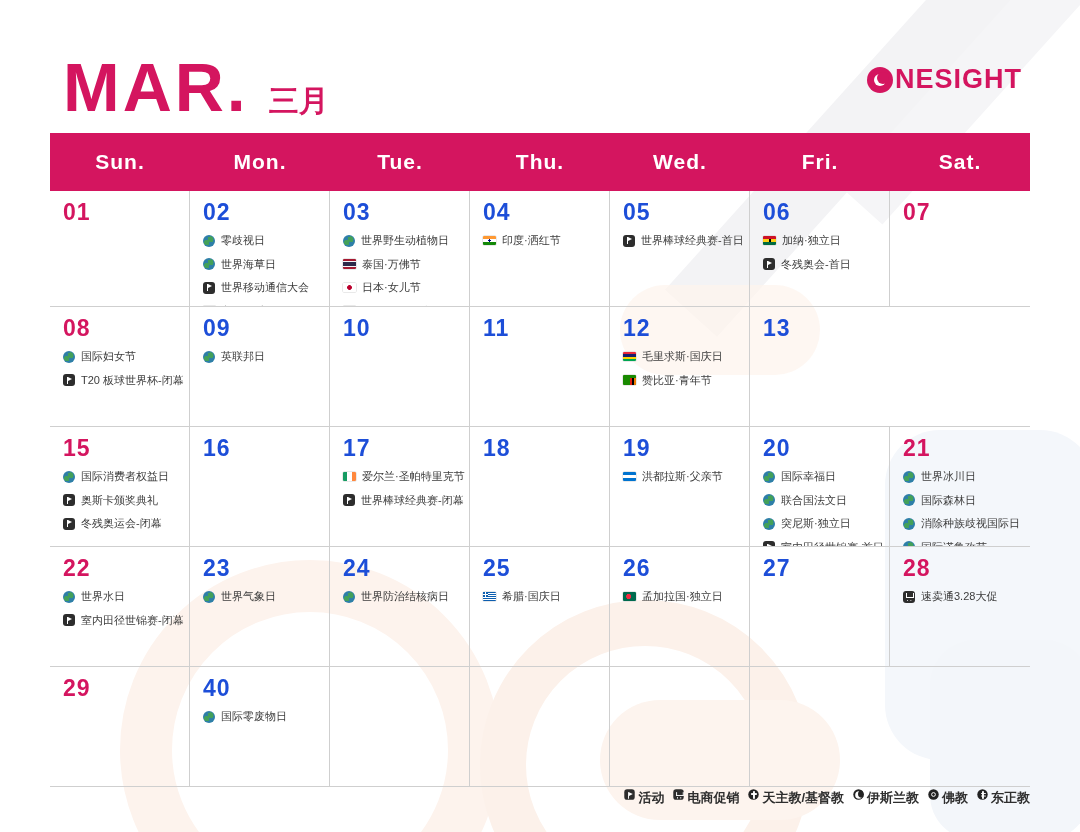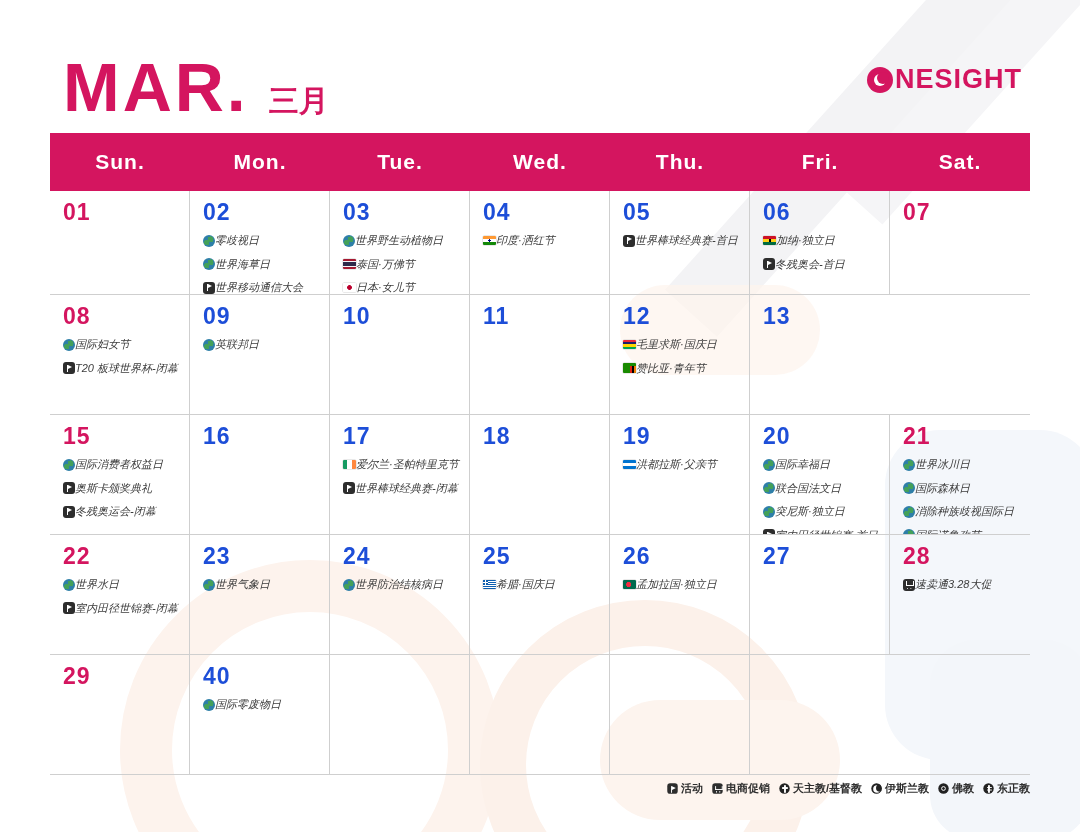--- a/index.html
+++ b/index.html
@@ -25,26 +25,26 @@
   .logo-o { width:26px; height:26px; border-radius:50%; background:var(--accent); position:relative; margin-right:2px; overflow:hidden; }
   .logo-o::after { content:""; position:absolute; width:12px; height:12px; border-radius:50%; background:#fff; left:7px; top:7px; }
   .logo-o::before { content:""; position:absolute; width:12px; height:12px; border-radius:50%; background:var(--accent); left:10px; top:5px; z-index:1; }
   .logo-text { font-size:27px; font-weight:700; letter-spacing:1px; color:var(--accent); }
 
   
   .calendar { position:absolute; left:50px; top:133px; width:980px; z-index:1; }
   .weekday-row { display:grid; grid-template-columns:repeat(7,1fr); height:58px; background:var(--accent); }
   .weekday { display:flex; align-items:center; justify-content:center; color:#fff; font-size:21px; font-weight:700; letter-spacing:1px; }
   .week-row { display:grid; grid-template-columns:repeat(7,1fr); border-bottom:1px solid #cfcfcf; height:120px; }
-  .week-row.first { height:104px; }
+  .week-row.first { height:116px; }
   .cell { padding:8px 8px 0 13px; border-right:1px solid #cfcfcf; overflow:hidden; }
   .cell:last-child { border-right:none; }
   .day-num { font-size:23px; font-weight:700; color:#1d4ed8; letter-spacing:1px; margin-bottom:7px; }
   .cell.weekend .day-num { color:var(--accent); }
-  .event { display:flex; align-items:center; margin-bottom:8.5px;font-style:italic; }
+  .event { display:flex; align-items:center; gap:6px; margin-bottom:8.5px; }
   .event-label { font-size:11px; color:#3c3c3c; white-space:nowrap; }
 
   
   .ic { width:12px; height:12px; flex:none; display:inline-block; position:relative; }
   .globe-icon { border-radius:50%;
     background: radial-gradient(circle at 63% 36%, #43a05a 0 27%, rgba(0,0,0,0) 28%),
                 radial-gradient(circle at 30% 64%, #43a05a 0 23%, rgba(0,0,0,0) 24%),
                 #2e7fa8; }
   .event-icon { background:#2d2d2d; border-radius:3px; }
   .event-icon::before { content:""; position:absolute; left:3.5px; top:2.5px; width:1.2px; height:7px; background:#fff; }
@@ -80,21 +80,21 @@
   .flag-zm::after { content:""; position:absolute; right:0; bottom:0; width:6px; height:6.5px; background:linear-gradient(90deg,#DE2010 0 33%,#000 33% 67%,#EF7D00 67%); }
   .flag-ie { background:linear-gradient(90deg,#169B62 0 33%,#fff 33% 67%,#FF883E 67%); }
   .flag-hn { background:linear-gradient(180deg,#0073CF 0 33%,#fff 33% 67%,#0073CF 67%); }
   .flag-gr { background:repeating-linear-gradient(180deg,#0D5EAF 0 1px,#fff 1px 2px); }
   .flag-gr::after { content:""; position:absolute; left:0; top:0; width:5px; height:5px;
     background:linear-gradient(#fff,#fff) 50% 50%/1.2px 5px no-repeat, linear-gradient(#fff,#fff) 50% 50%/5px 1.2px no-repeat, #0D5EAF; }
   .flag-bd { background:radial-gradient(circle at 45% 50%,#F42A41 0 30%,#006A4E 31%); }
 
   
   .legend { position:absolute; right:50px; top:781px; z-index:2; display:flex; gap:9px; align-items:center; }
-  .legend-item { display:flex; align-items:center; gap:3px; font-size:11px; font-weight:700; color:#2e2e2e; }
+  .legend-item { display:flex; align-items:flex-start; gap:3px; font-size:13px; font-weight:700; color:#2e2e2e;margin-top:8px; }
   .legend .ic { width:11px; height:11px; transform:scale(.95); }
 </style>
 </head>
 <body>
 
 <div class="page">
   <div class="decor stripe1"></div>
   <div class="decor stripe2"></div>
   <div class="decor ring1"></div>
   <div class="decor ring2"></div>
@@ -111,22 +111,22 @@
   <div class="logo">
     <span class="logo-o"></span>
     <span class="logo-text">NESIGHT</span>
   </div>
 
   <div class="calendar">
     <div class="weekday-row" id="weekday-row">
         <div class="weekday">Sun.</div>
         <div class="weekday">Mon.</div>
         <div class="weekday">Tue.</div>
+        <div class="weekday">Thu.</div>
         <div class="weekday">Wed.</div>
-        <div class="weekday">Thu.</div>
         <div class="weekday">Fri.</div>
         <div class="weekday">Sat.</div>
       </div>
     <div id="weeks-container">
         <div class="week-row first">
           <div class="cell weekend">
             <div class="day-num">01</div>
           </div>
           <div class="cell">
             <div class="day-num">02</div>

